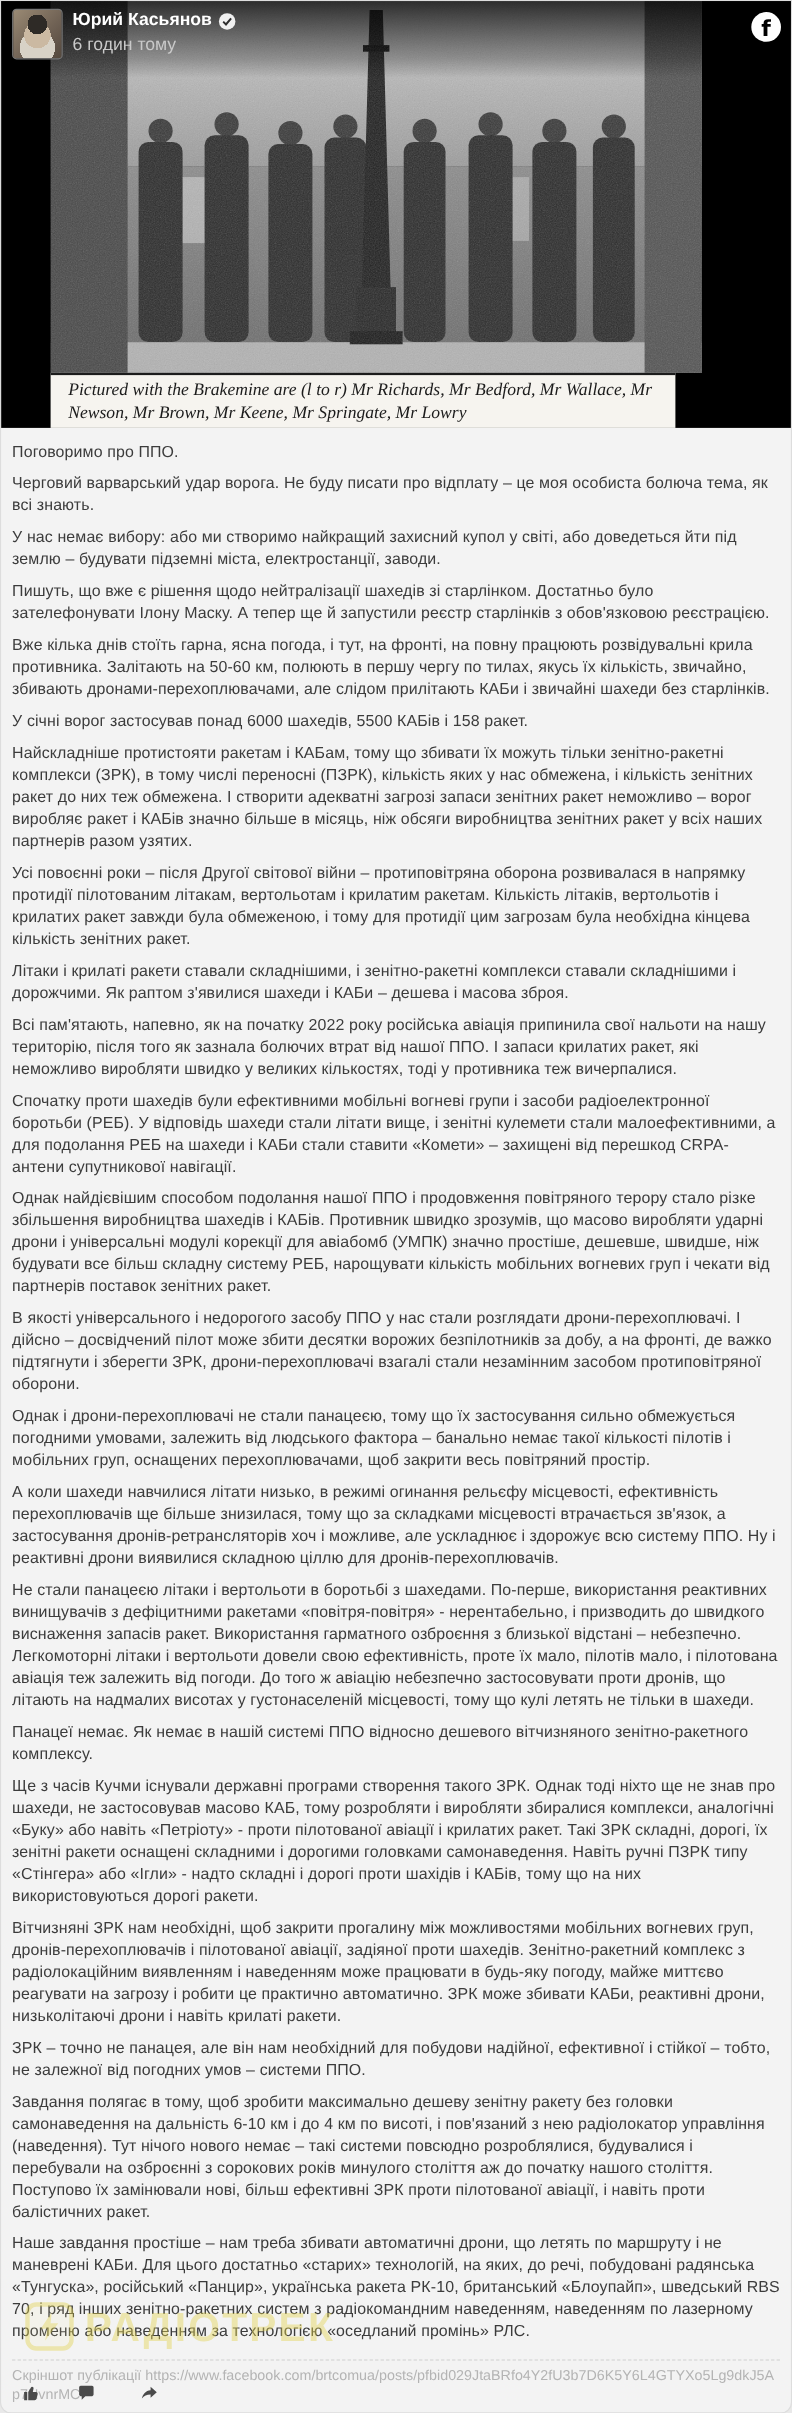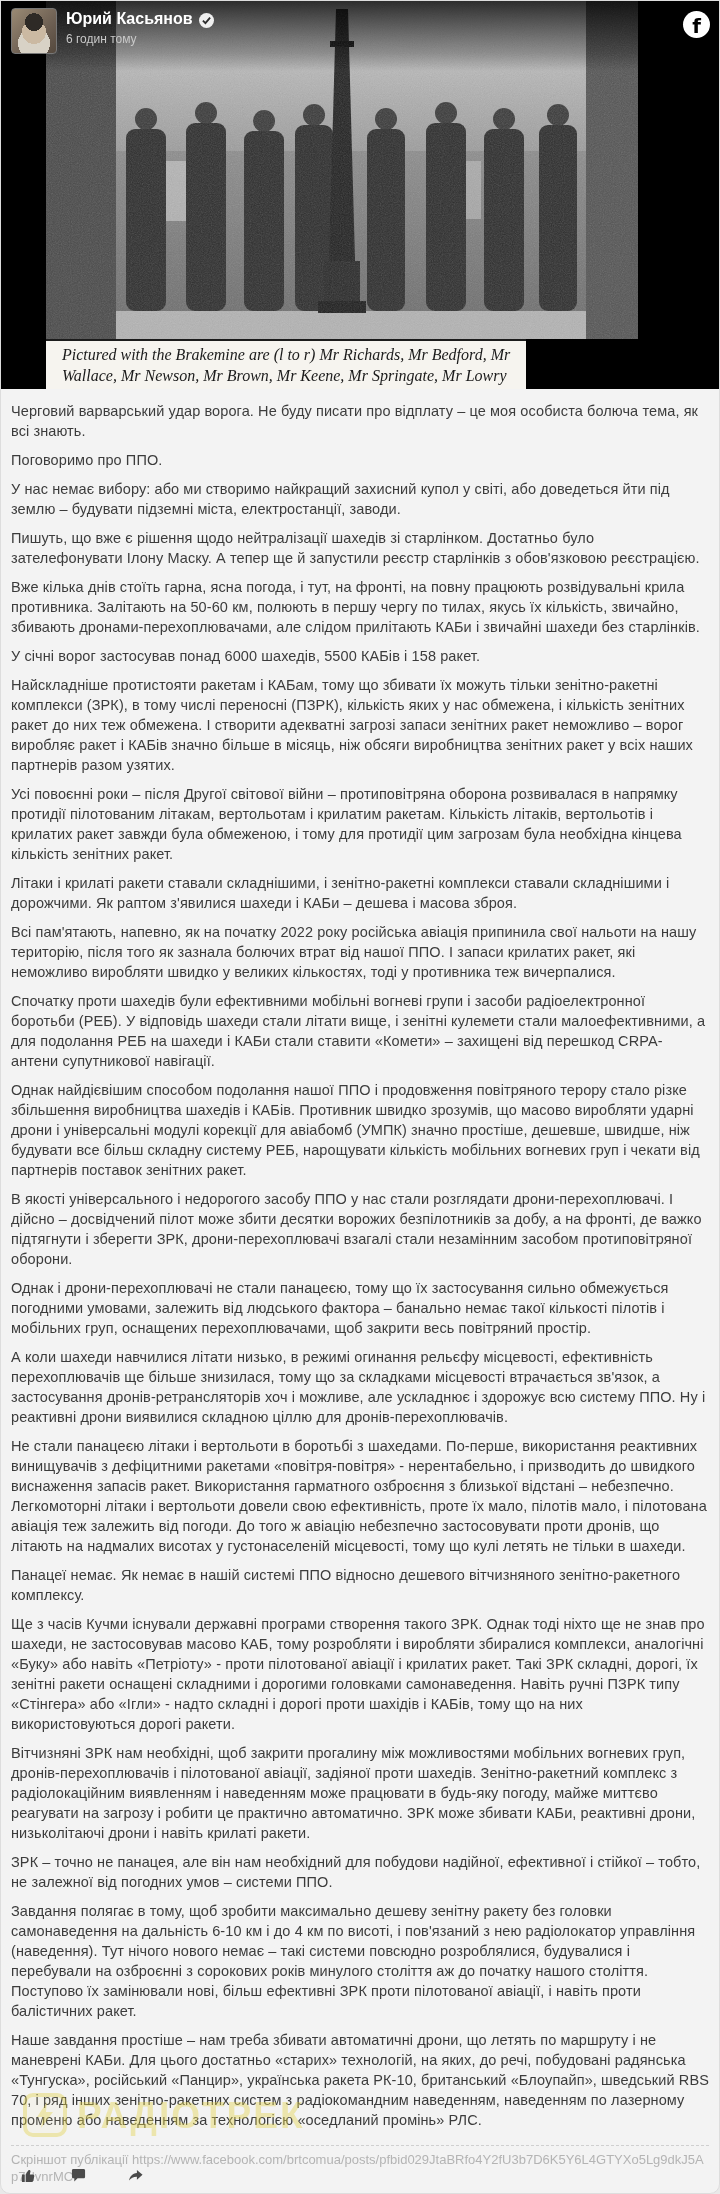--- a/index.html
+++ b/index.html
@@ -7,43 +7,43 @@
   body { font-family:"Liberation Sans", sans-serif; }
   .page {
     position:relative; width:720px; height:2194px; margin:0 auto;
     background:#f3f3f3; overflow:hidden; border:1px solid #ddd; border-radius:0 0 10px 10px;
   }
 
   
   .photo-block { position:relative; width:720px; height:388px; background:#000; }
   .photo-svg { position:absolute; left:45px; top:0; width:592px; height:338px; display:block; }
   .photo-caption {
-    position:absolute; left:45px; top:338px; width:480px; height:50px;
+    position:absolute; left:45px; top:338px; width:568px; height:50px;
     background:#f6f4ef; border-top:2px solid #1c1c1c;
     font-family:"Liberation Serif", serif; font-style:italic;
     font-size:16px; line-height:21px; color:#1b1b1b; padding:3px 14px 0 16px;
   }
   .header-overlay {
     position:absolute; left:0; top:0; width:720px; height:70px;
     background:linear-gradient(to bottom, rgba(0,0,0,0.78), rgba(0,0,0,0.25) 75%, rgba(0,0,0,0));
   }
   .post-header { position:absolute; left:10px; top:7px; display:flex; align-items:flex-start; }
   .avatar {
     width:46px; height:46px; border-radius:4px; border:1px solid #777; flex:none;
     background:
       radial-gradient(circle at 50% 30%, #2e2a26 0 9px, transparent 9px),
       radial-gradient(circle at 50% 52%, #cbb9a2 0 12px, transparent 12px),
       radial-gradient(circle at 50% 78%, #d8d2c6 0 16px, transparent 16px),
       linear-gradient(135deg, #9a8a74, #6e6053 60%, #54483d);
   }
   .header-text { margin-left:9px; padding-top:2px; }
-  .poster-name { display:flex; align-items:flex-end; gap:6px; color:#ffffff; font-size:16px; font-weight:bold; }
+  .poster-name { display:flex; align-items:center; gap:6px; color:#ffffff; font-size:16px; font-weight:bold; }
   .verified { width:15px; height:15px; border-radius:50%; background:#f0f0f0; display:inline-flex; align-items:center; justify-content:center; flex:none; }
   .verified svg { width:9px; height:9px; }
-  .post-time { color:#c9c9c9; font-size:12px; margin-top:4px; }
+  .post-time { color:#c9c9c9; font-size:16px; margin-top:4px; }
   .fb-logo {
     position:absolute; right:11px; top:10px; width:27px; height:27px; border-radius:50%;
     background:#ffffff; display:flex; align-items:center; justify-content:center;
   }
   .fb-logo span { color:#000; font-weight:bold; font-size:20px; font-family:"DejaVu Sans", sans-serif; line-height:1; margin-top:3px; }
 
   
   .post-body { padding:12px 10px 0 10px; }
   .post-body p {
     font-size:14.5px; line-height:20px; color:#3c3c3c; margin-bottom:9px;
@@ -169,22 +169,22 @@
         <div class="post-time">6 годин тому</div>
       </div>
     </div>
 
     <div class="fb-logo">
       <span>f</span>
     </div>
   </div>
 
   <div class="post-body">
+      <p>Поговоримо про ППО.</p>
       <p>Черговий варварський удар ворога. Не буду писати про відплату – це моя особиста болюча тема, як всі знають.</p>
-      <p>Поговоримо про ППО.</p>
       <p>У нас немає вибору: або ми створимо найкращий захисний купол у світі, або доведеться йти під землю – будувати підземні міста, електростанції, заводи.</p>
       <p>Пишуть, що вже є рішення щодо нейтралізації шахедів зі старлінком. Достатньо було зателефонувати Ілону Маску. А тепер ще й запустили реєстр старлінків з обов'язковою реєстрацією.</p>
       <p>Вже кілька днів стоїть гарна, ясна погода, і тут, на фронті, на повну працюють розвідувальні крила противника. Залітають на 50-60 км, полюють в першу чергу по тилах, якусь їх кількість, звичайно, збивають дронами-перехоплювачами, але слідом прилітають КАБи і звичайні шахеди без старлінків.</p>
       <p>У січні ворог застосував понад 6000 шахедів, 5500 КАБів і 158 ракет.</p>
       <p>Найскладніше протистояти ракетам і КАБам, тому що збивати їх можуть тільки зенітно-ракетні комплекси (ЗРК), в тому числі переносні (ПЗРК), кількість яких у нас обмежена, і кількість зенітних ракет до них теж обмежена. І створити адекватні загрозі запаси зенітних ракет неможливо – ворог виробляє ракет і КАБів значно більше в місяць, ніж обсяги виробництва зенітних ракет у всіх наших партнерів разом узятих.</p>
       <p>Усі повоєнні роки – після Другої світової війни – протиповітряна оборона розвивалася в напрямку протидії пілотованим літакам, вертольотам і крилатим ракетам. Кількість літаків, вертольотів і крилатих ракет завжди була обмеженою, і тому для протидії цим загрозам була необхідна кінцева кількість зенітних ракет.</p>
       <p>Літаки і крилаті ракети ставали складнішими, і зенітно-ракетні комплекси ставали складнішими і дорожчими. Як раптом з'явилися шахеди і КАБи – дешева і масова зброя.</p>
       <p>Всі пам'ятають, напевно, як на початку 2022 року російська авіація припинила свої нальоти на нашу територію, після того як зазнала болючих втрат від нашої ППО. І запаси крилатих ракет, які неможливо виробляти швидко у великих кількостях, тоді у противника теж вичерпалися.</p>
       <p>Спочатку проти шахедів були ефективними мобільні вогневі групи і засоби радіоелектронної боротьби (РЕБ). У відповідь шахеди стали літати вище, і зенітні кулемети стали малоефективними, а для подолання РЕБ на шахеди і КАБи стали ставити «Комети» – захищені від перешкод CRPA-антени супутникової навігації.</p>
       <p>Однак найдієвішим способом подолання нашої ППО і продовження повітряного терору стало різке збільшення виробництва шахедів і КАБів. Противник швидко зрозумів, що масово виробляти ударні дрони і універсальні модулі корекції для авіабомб (УМПК) значно простіше, дешевше, швидше, ніж будувати все більш складну систему РЕБ, нарощувати кількість мобільних вогневих груп і чекати від партнерів поставок зенітних ракет.</p>

